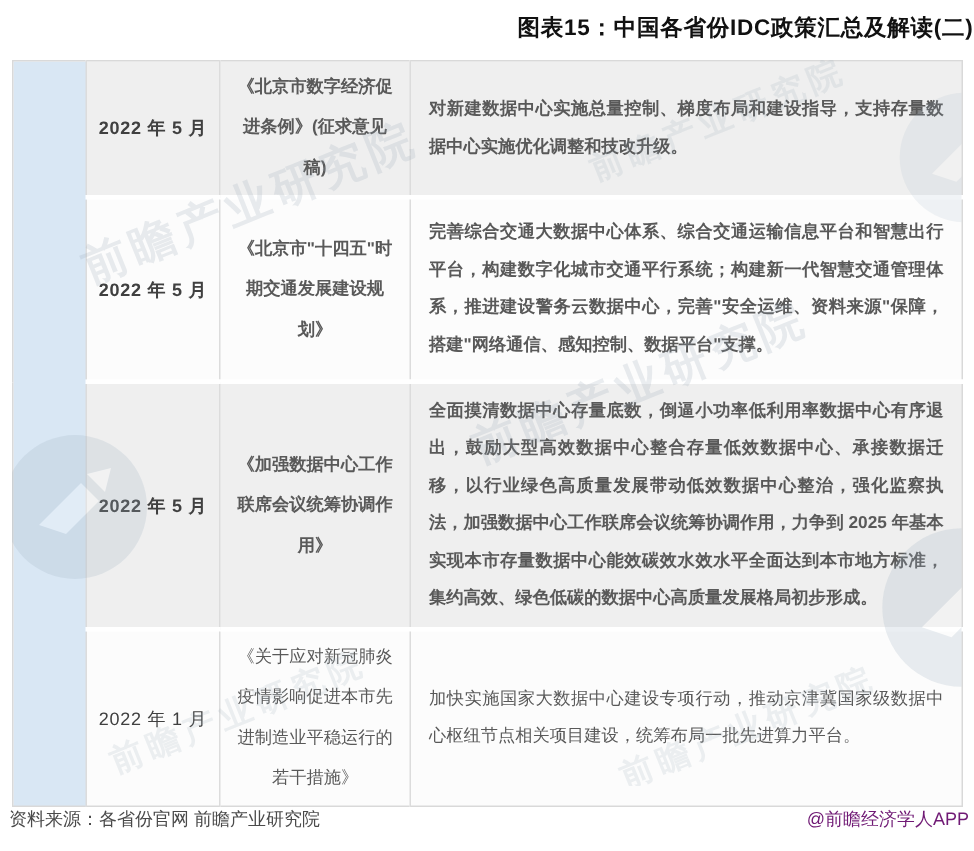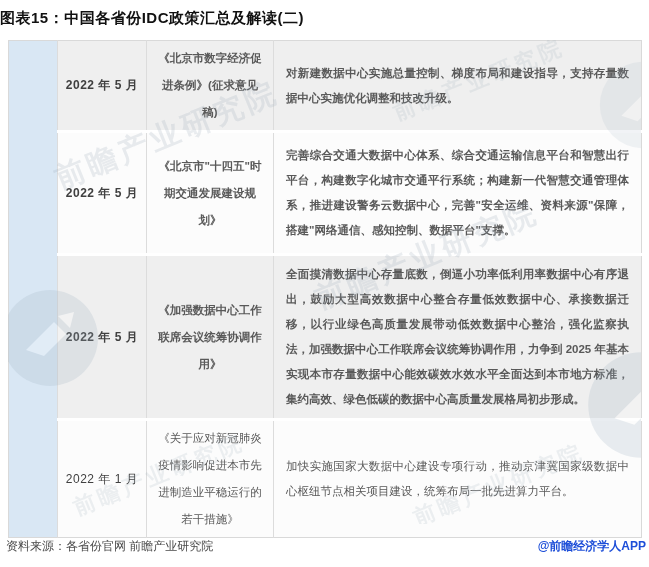--- a/index.html
+++ b/index.html
@@ -1,21 +1,21 @@
 <!DOCTYPE html>
 <html><head>
 <meta charset="utf-8">
 <style>
   html,body{margin:0;padding:0;background:#ffffff;}
   body{font-family:"Liberation Sans","DejaVu Sans",sans-serif;}
   .page{position:relative;width:649px;height:567px;background:#ffffff;overflow:hidden;}
 
   .chart-title{
     position:absolute;top:9px;left:0;width:100%;
-    text-align:left;font-size:15px;font-weight:bold;color:#111111;
+    text-align:right;font-size:15px;font-weight:bold;color:#111111;
     letter-spacing:0.5px;
   }
 
   table.policy-table{
     position:absolute;top:40px;left:8px;width:633px;
     border-collapse:collapse;table-layout:fixed;
     border:1px solid #d9d9d9;
   }
   td{padding:0;vertical-align:middle;color:#595959;}
   td.region-cell{background:#d9e7f4;}
@@ -35,21 +35,21 @@
   tr.row-even td.cell-bg{background:#fcfcfc;}
   tr:not(:last-child) td.cell-bg{border-bottom:3px solid #ffffff;font-weight:bold;}
   tr.h1{height:78px;} tr.h2{height:123px;} tr.h3{height:160px;} tr.h4{height:112px;}
 
   .footer{
     position:absolute;top:538px;left:0;width:649px;
     display:flex;justify-content:space-between;align-items:center;
     box-sizing:border-box;padding:0 3px 0 6px;
   }
   .footer .source{font-size:12px;color:#4a4a4a;}
-  .footer .credit{font-size:12px;color:#1d4ed8;font-weight:700;}
+  .footer .credit{font-size:12px;color:#701a75;font-weight:400;}
 
   
   .wm-layer{position:absolute;top:40px;left:8px;width:633px;height:484px;
     pointer-events:none;overflow:hidden;}
   .wm-text{
     position:absolute;white-space:nowrap;
     font-size:30px;font-weight:bold;color:rgba(150,165,180,0.20);
     transform:rotate(-22deg);letter-spacing:4px;
   }
   .wm-text.small{font-size:22px;color:rgba(150,165,180,0.16);}

